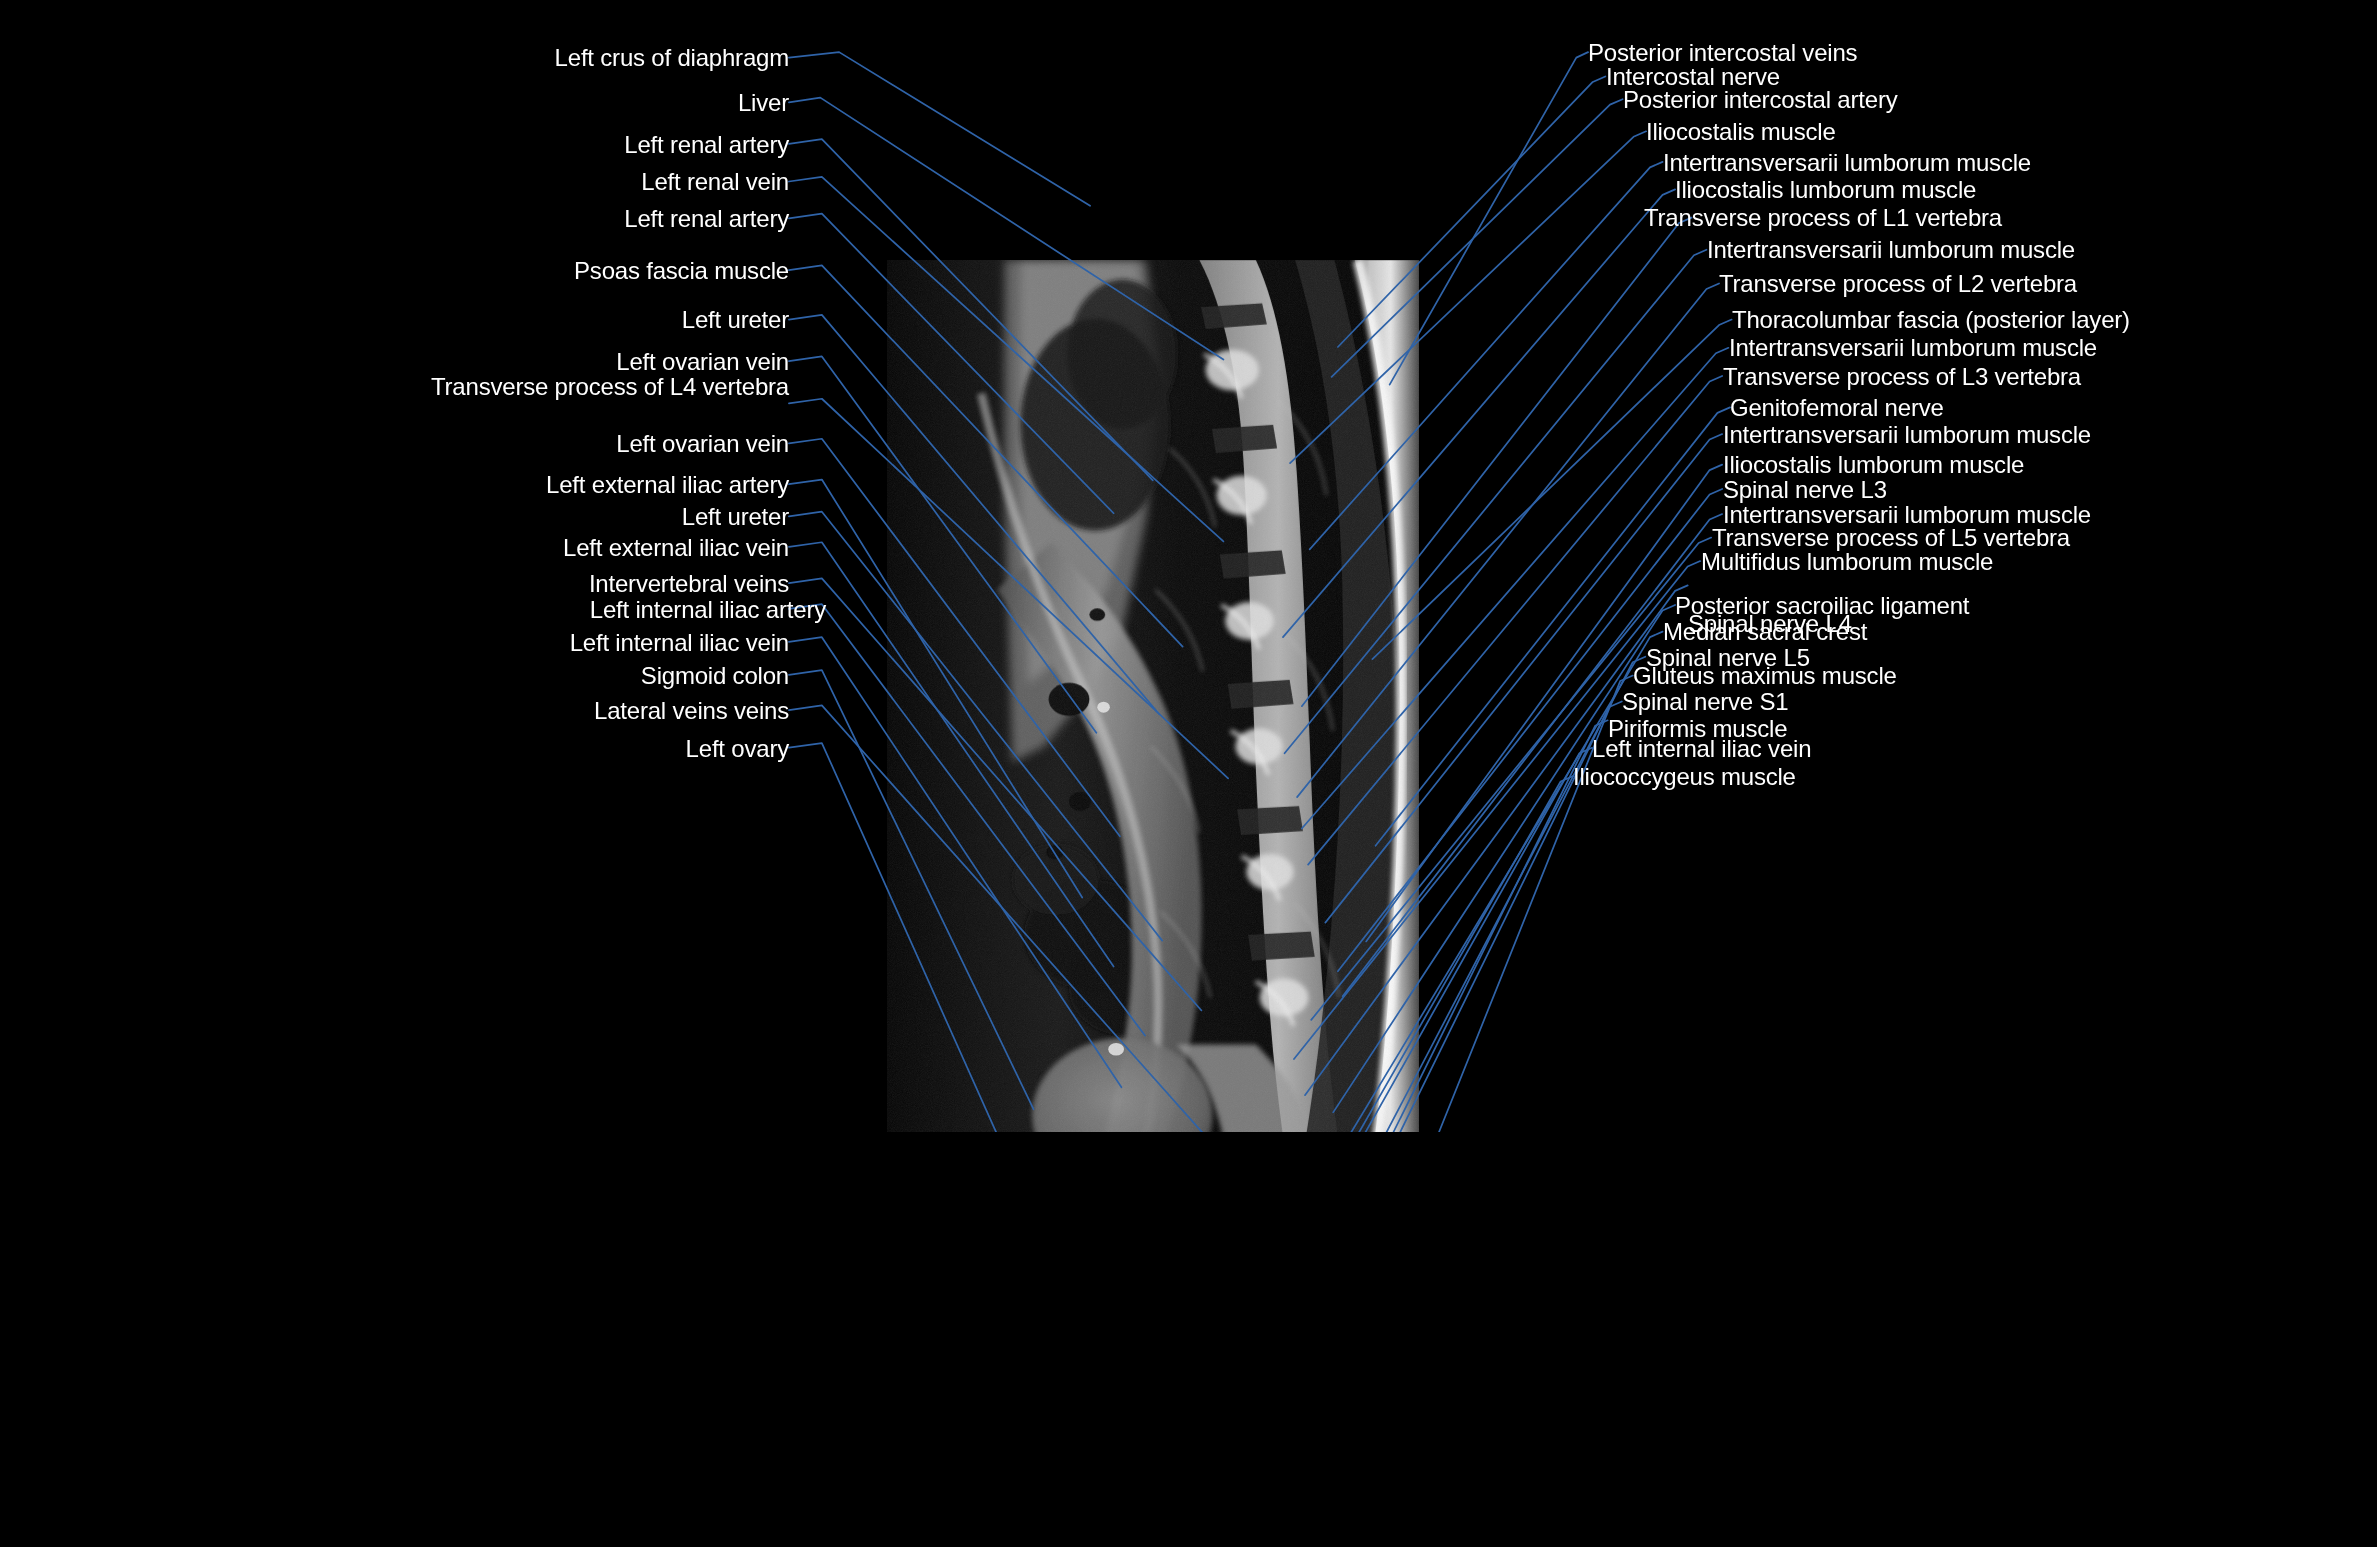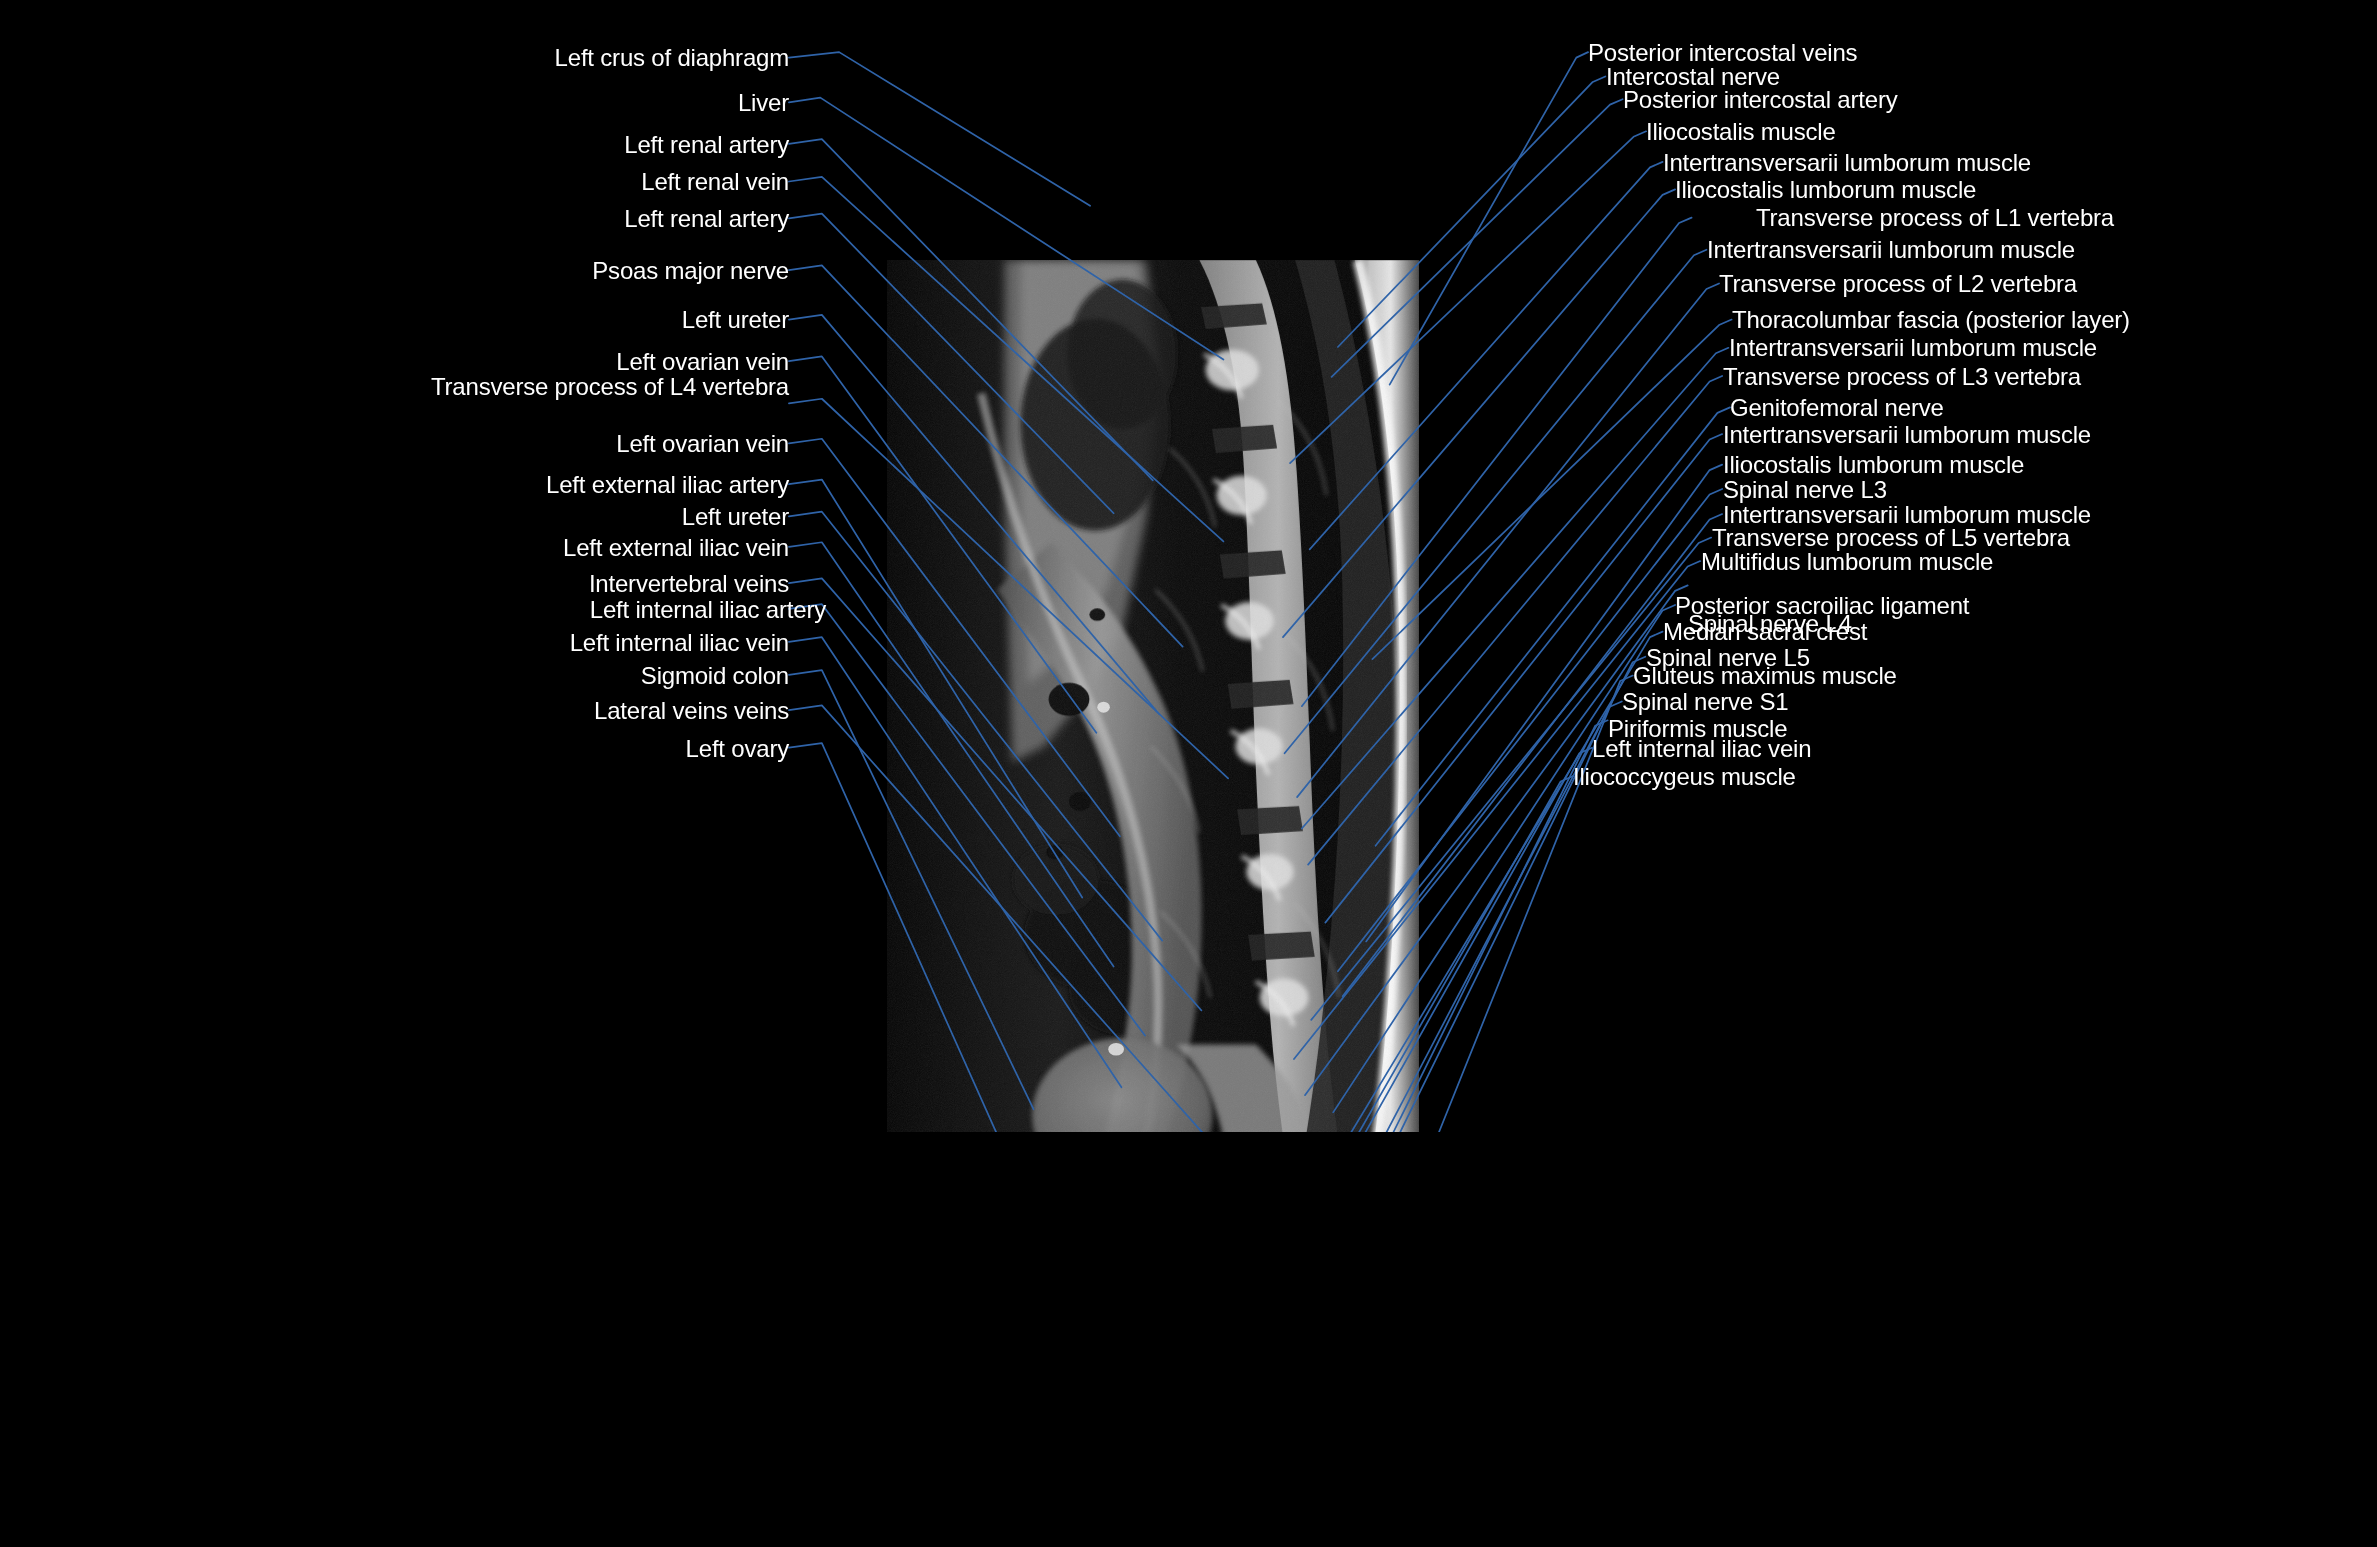--- a/index.html
+++ b/index.html
@@ -262,21 +262,21 @@
       <polyline points="2030,953 2014,960 1646,1612"></polyline>
       <polyline points="2006,989 1990,996 1620,1640"></polyline>
     </svg>
 
   <div id="left-labels">
       <div class="lbl left" style="left: 789px; top: 57px;">Left crus of diaphragm</div>
       <div class="lbl left" style="left: 789px; top: 102px;">Liver</div>
       <div class="lbl left" style="left: 789px; top: 144px;">Left renal artery</div>
       <div class="lbl left" style="left: 789px; top: 181px;">Left renal vein</div>
       <div class="lbl left" style="left: 789px; top: 218px;">Left renal artery</div>
-      <div class="lbl left" style="left: 789px; top: 270px;">Psoas major nerve</div>
+      <div class="lbl left" style="left: 789px; top: 270px;">Psoas fascia muscle</div>
       <div class="lbl left" style="left: 789px; top: 319px;">Left ureter</div>
       <div class="lbl left" style="left: 789px; top: 361px;">Left ovarian vein</div>
       <div class="lbl left" style="left: 789px; top: 386px;">Transverse process of L4 vertebra</div>
       <div class="lbl left" style="left: 789px; top: 443px;">Left ovarian vein</div>
       <div class="lbl left" style="left: 789px; top: 484px;">Left external iliac artery</div>
       <div class="lbl left" style="left: 789px; top: 516px;">Left ureter</div>
       <div class="lbl left" style="left: 789px; top: 547px;">Left external iliac vein</div>
       <div class="lbl left" style="left: 789px; top: 583px;">Intervertebral veins</div>
       <div class="lbl left" style="left: 826px; top: 609px;">Left internal iliac artery</div>
       <div class="lbl left" style="left: 789px; top: 642px;">Left internal iliac vein</div>
@@ -284,21 +284,21 @@
       <div class="lbl left" style="left: 789px; top: 710px;">Lateral veins veins</div>
       <div class="lbl left" style="left: 789px; top: 748px;">Left ovary</div>
     </div>
   <div id="right-labels">
       <div class="lbl right" style="left: 1588px; top: 52px;">Posterior intercostal veins</div>
       <div class="lbl right" style="left: 1606px; top: 76px;">Intercostal nerve</div>
       <div class="lbl right" style="left: 1623px; top: 99px;">Posterior intercostal artery</div>
       <div class="lbl right" style="left: 1646px; top: 131px;">Iliocostalis muscle</div>
       <div class="lbl right" style="left: 1663px; top: 162px;">Intertransversarii lumborum muscle</div>
       <div class="lbl right" style="left: 1675px; top: 189px;">Iliocostalis lumborum muscle</div>
-      <div class="lbl right" style="left: 1756px; top: 217px; text-align: center;">Transverse process of L1 vertebra</div>
+      <div class="lbl right" style="left: 1644px; top: 217px; text-align: center;">Transverse process of L1 vertebra</div>
       <div class="lbl right" style="left: 1707px; top: 249px;">Intertransversarii lumborum muscle</div>
       <div class="lbl right" style="left: 1719px; top: 283px;">Transverse process of L2 vertebra</div>
       <div class="lbl right" style="left: 1732px; top: 319px;">Thoracolumbar fascia (posterior layer)</div>
       <div class="lbl right" style="left: 1729px; top: 347px;">Intertransversarii lumborum muscle</div>
       <div class="lbl right" style="left: 1723px; top: 376px;">Transverse process of L3 vertebra</div>
       <div class="lbl right" style="left: 1730px; top: 407px;">Genitofemoral nerve</div>
       <div class="lbl right" style="left: 1723px; top: 434px;">Intertransversarii lumborum muscle</div>
       <div class="lbl right" style="left: 1723px; top: 464px;">Iliocostalis lumborum muscle</div>
       <div class="lbl right" style="left: 1723px; top: 489px;">Spinal nerve L3</div>
       <div class="lbl right" style="left: 1723px; top: 514px;">Intertransversarii lumborum muscle</div>

